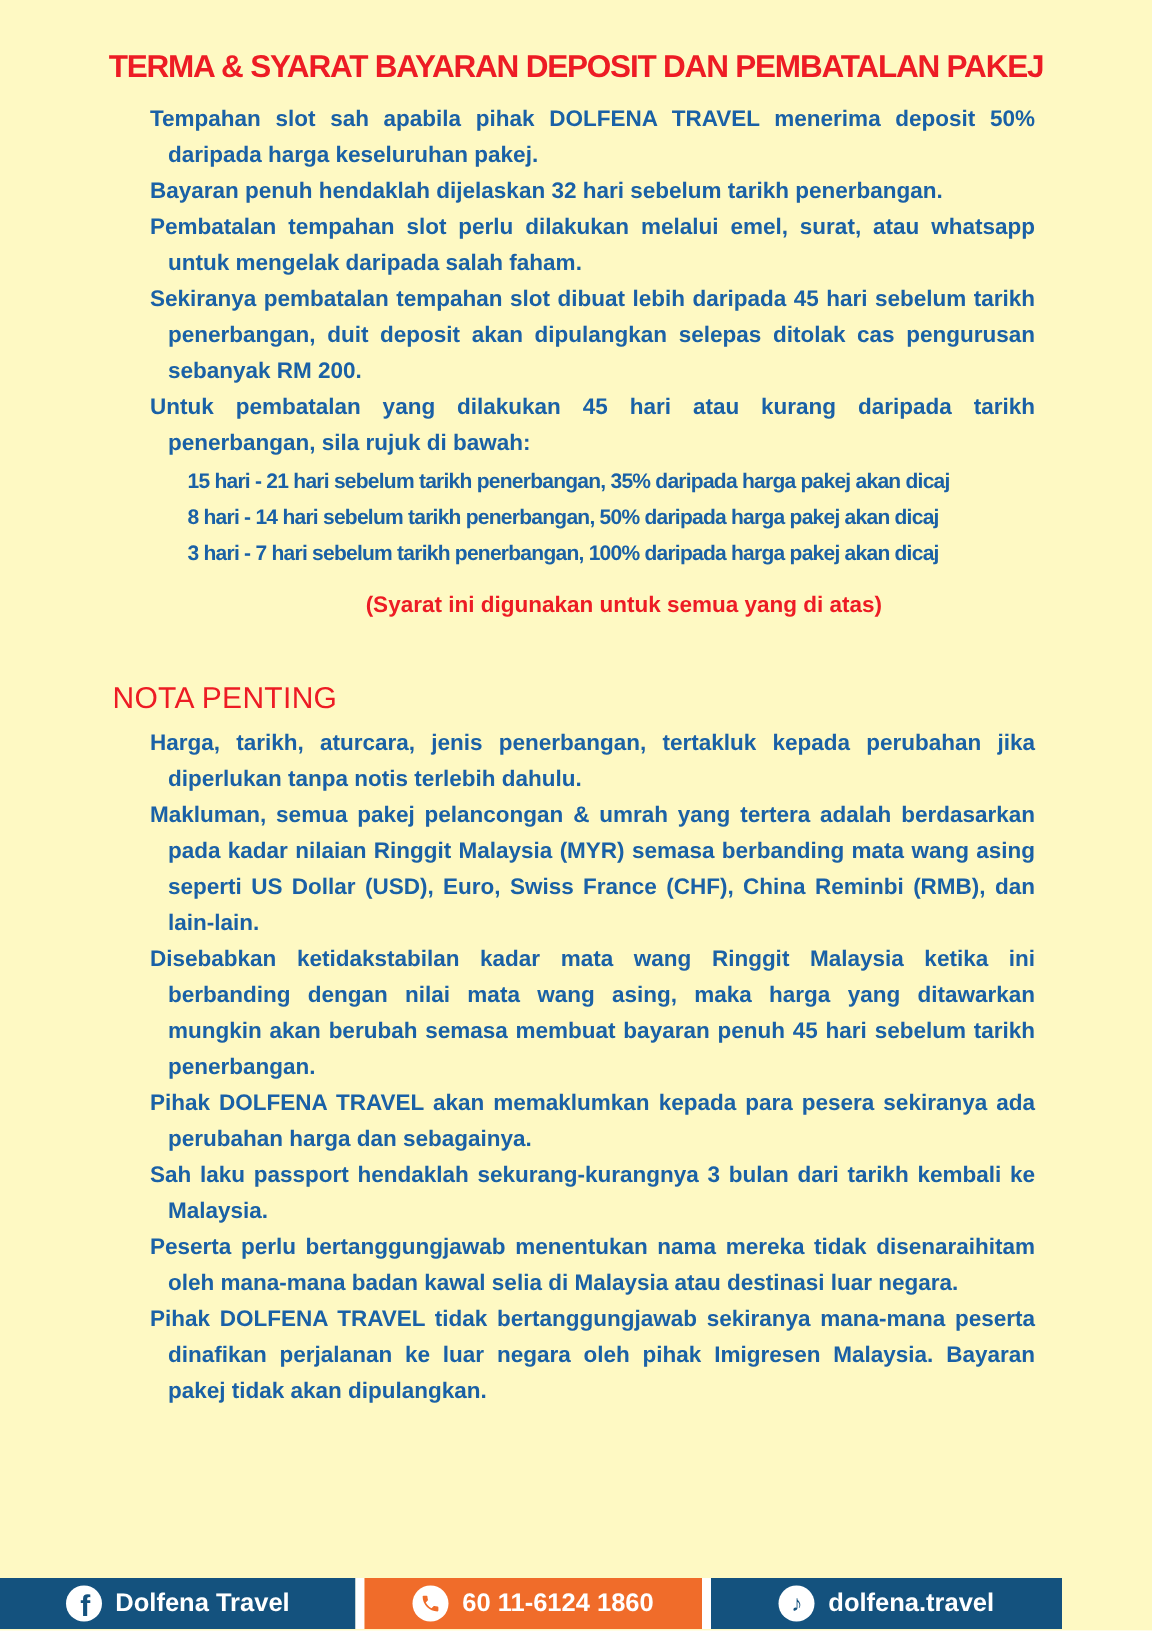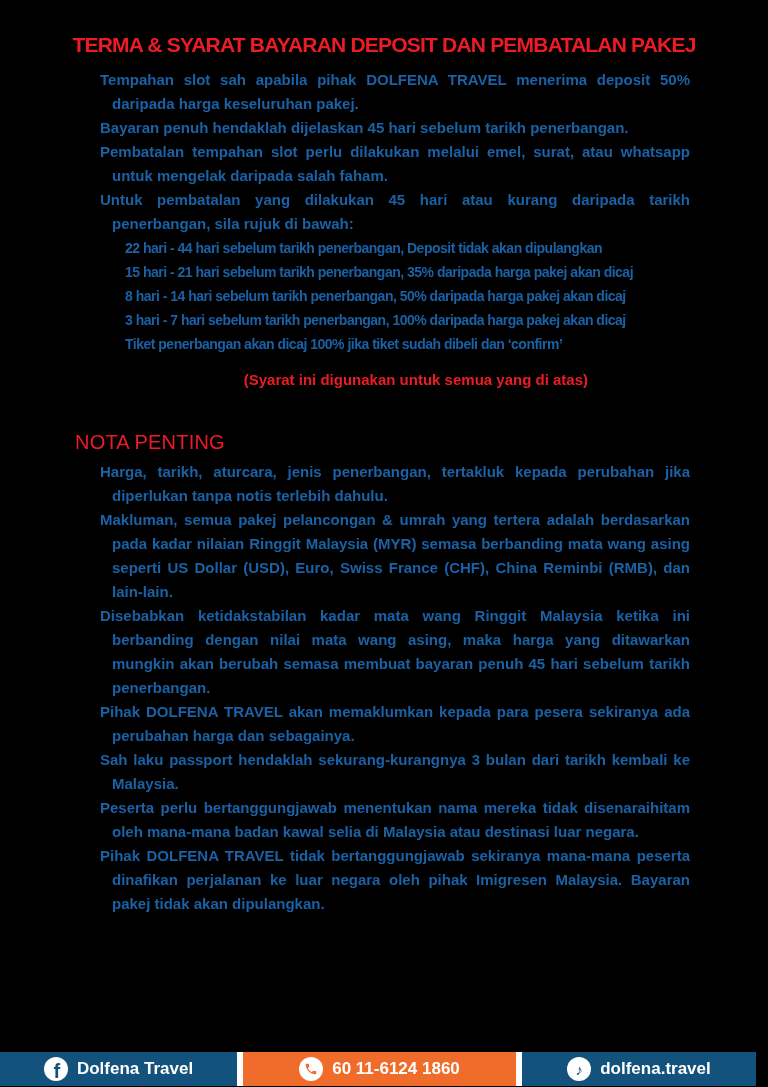--- a/index.html
+++ b/index.html
@@ -1,19 +1,19 @@
 <!DOCTYPE html>
 <html><head>
 <meta charset="utf-8">
 <style>
   html,body{margin:0;padding:0;background:#ffffff;}
   .page{
     position:relative;
     width:768px;height:1087px;
-    background:#000000;
+    background:#fef9c3;
     font-family:"Liberation Sans",sans-serif;
     overflow:hidden;
   }
   .title{
     margin:33px 40px 0 40px;
     text-align:center;
     color:#ed1c24;
     font-size:21px;
     font-weight:700;
     letter-spacing:-0.8px;
@@ -60,21 +60,21 @@
     display:flex;
   }
   .footer .seg{
     display:flex;align-items:center;justify-content:center;
     gap:9px;
     color:#ffffff;
     font-size:17px;font-weight:700;
     height:100%;
   }
   .seg.fb{width:237px;background:#14527e;}
-  .seg.ph{width:273px;background:#f06c2a;}
+  .seg.ph{width:225px;background:#f06c2a;}
   .seg.tk{width:234px;background:#14527e;}
   .footer .gap{width:6px;background:#ffffff;height:100%;}
   .circle{
     width:24px;height:24px;border-radius:50%;
     background:#ffffff;
     display:flex;align-items:center;justify-content:center;
     overflow:hidden;
     flex:0 0 auto;
   }
   .fb-f{
@@ -94,30 +94,29 @@
 </style>
 </head>
 <body>
 
 <div class="page">
 
   <h1 class="title">TERMA &amp; SYARAT BAYARAN DEPOSIT DAN PEMBATALAN PAKEJ</h1>
 
   <div class="content">
     <p class="para">Tempahan slot sah apabila pihak DOLFENA TRAVEL menerima deposit 50% daripada harga keseluruhan pakej.</p>
-    <p class="para">Bayaran penuh hendaklah dijelaskan 45 hari sebelum tarikh penerbangan.</p>
+    <p class="para">Bayaran penuh hendaklah dijelaskan 32 hari sebelum tarikh penerbangan.</p>
     <p class="para">Pembatalan tempahan slot perlu dilakukan melalui emel, surat, atau whatsapp untuk mengelak daripada salah faham.</p>
+    <p class="para">Sekiranya pembatalan tempahan slot dibuat lebih daripada 45 hari sebelum tarikh penerbangan, duit deposit akan dipulangkan selepas ditolak cas pengurusan sebanyak RM 200.</p>
     <p class="para">Untuk pembatalan yang dilakukan 45 hari atau kurang daripada tarikh penerbangan, sila rujuk di bawah:</p>
 
     <div>
-      <p class="sched">22 hari - 44 hari sebelum tarikh penerbangan, Deposit tidak akan dipulangkan</p>
       <p class="sched">15 hari - 21 hari sebelum tarikh penerbangan, 35% daripada harga pakej akan dicaj</p>
       <p class="sched">8 hari - 14 hari sebelum tarikh penerbangan, 50% daripada harga pakej akan dicaj</p>
       <p class="sched">3 hari - 7 hari sebelum tarikh penerbangan, 100% daripada harga pakej akan dicaj</p>
-      <p class="sched">Tiket penerbangan akan dicaj 100% jika tiket sudah dibeli dan ‘confirm’</p>
     </div>
 
     <p class="rednote">(Syarat ini digunakan untuk semua yang di atas)</p>
   </div>
 
   <h2 class="section-heading">NOTA PENTING</h2>
 
   <div class="content second">
     <p class="para">Harga, tarikh, aturcara, jenis penerbangan, tertakluk kepada perubahan jika diperlukan tanpa notis terlebih dahulu.</p>
     <p class="para">Makluman, semua pakej pelancongan &amp; umrah yang tertera adalah berdasarkan pada kadar nilaian Ringgit Malaysia (MYR) semasa berbanding mata wang asing seperti US Dollar (USD), Euro, Swiss France (CHF), China Reminbi (RMB), dan lain-lain.</p>

